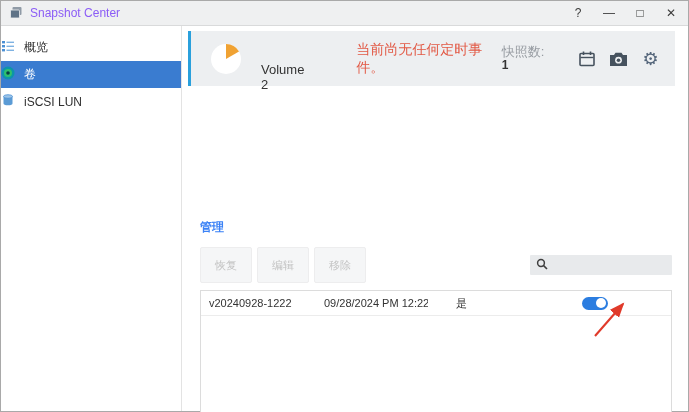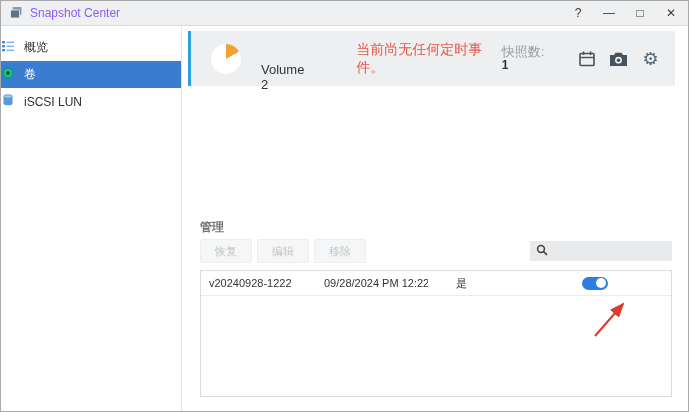--- a/index.html
+++ b/index.html
@@ -61,28 +61,28 @@
   .snap-count .label { font-size: 13px; color: #969ba1; line-height: 13px; }
   .snap-count .value { font-size: 12px; color: #333; font-weight: bold; line-height: 14px; }
   .card-icon {
     width: 22px; height: 22px; display: inline-flex;
     align-items: center; justify-content: center;
     margin-left: 11px; cursor: pointer;
   }
   .card-icon.gear { font-size: 18px; color: #54657a; }
   
   .manage { position: absolute; left: 18px; right: 16px; top: 193px; }
-  .manage-title { font-size: 12px; font-weight: bold; color: #737373; margin-bottom: 3px; }
+  .manage-title { font-size: 12px; font-weight: bold; color: #3b82f6; margin-bottom: 11px; }
   .toolbar { display: flex; align-items: center; margin-bottom: 7px; }
   .tbtn {
     font-family: inherit;
     font-size: 11px; color: #c3c3c3;
     background: #f5f6f7; border: 1px solid #ededee;
     border-radius: 2px;
-    padding: 0 14px; height: 24px; line-height: 18px;
+    padding: 0 14px; height: 36px; line-height: 18px;
     margin-right: 5px;
   }
   .tb-spacer { flex: 1; }
   .search {
     width: 142px; height: 20px; background: #e8eaec;
     display: flex; align-items: center; border-radius: 1px;
     padding: 0 6px;
   }
   .search svg { flex: 0 0 auto; }
   .search input {

